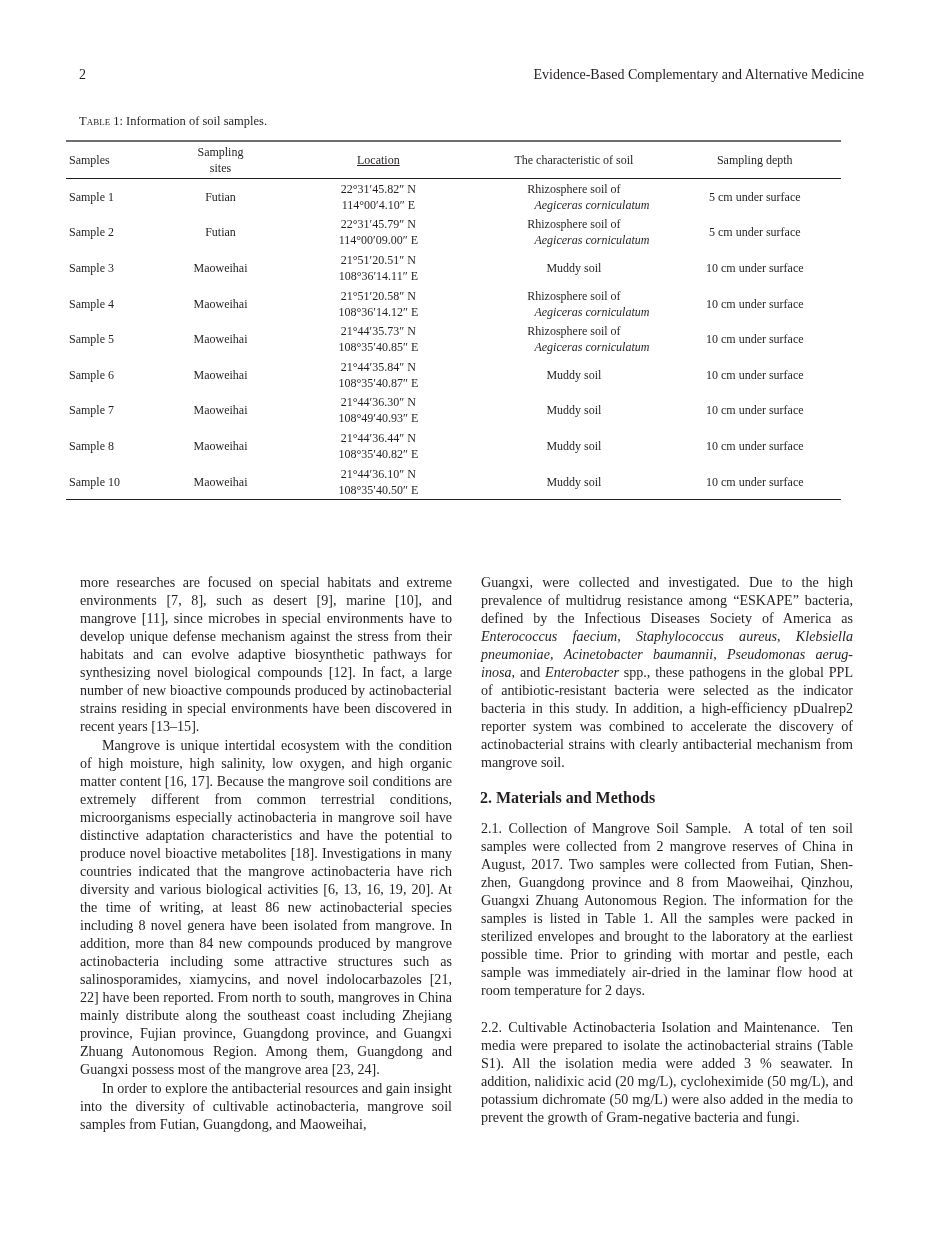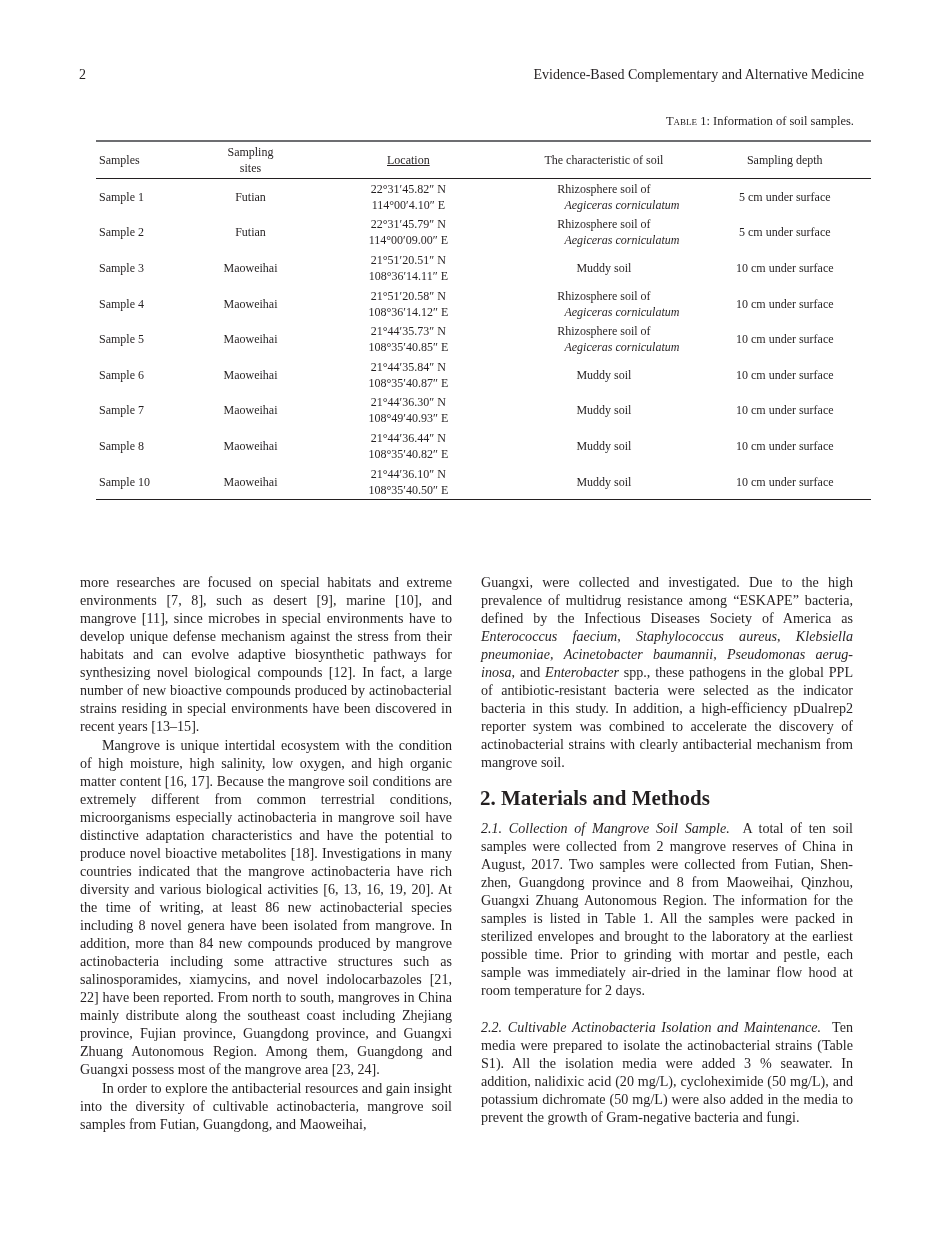--- a/index.html
+++ b/index.html
@@ -4,25 +4,25 @@
   <style>
     html, body { margin: 0; padding: 0; background: #ffffff; }
     body {
       width: 933px; height: 1244px; position: relative; overflow: hidden;
       font-family: "Liberation Serif", "DejaVu Serif", serif; color: #231f20;
     }
     .page-number { position: absolute; left: 79px; top: 67px; font-size: 14px; }
     .running-head { position: absolute; right: 69px; top: 67px; font-size: 14px; }
     .table-caption {
       position: absolute; left: 79px; width: 775px; top: 114px;
-      text-align: right; font-size: 12.5px;
+      text-align: left; font-size: 12.5px;
     }
     .table-caption .sc { font-variant: small-caps; }
     table.soil {
-      position: absolute; left: 96px; top: 140px; width: 775px;
+      position: absolute; left: 66px; top: 140px; width: 775px;
       border-collapse: collapse; font-size: 12px; line-height: 16px;
     }
     table.soil thead tr { border-top: 2px solid #6d6e71; border-bottom: 1px solid #231f20; }
     table.soil tbody tr:last-child { border-bottom: 1.5px solid #231f20; }
     table.soil th { font-weight: normal; height: 36px; padding: 0 4px; }
     table.soil td { height: 35.6px; padding: 0 4px; text-align: center; }
     table.soil th:first-child, table.soil td:first-child { text-align: left; padding-left: 3px; }
     .col-samples { width: 95px; }
     .col-sites { width: 110px; }
     .col-loc { width: 205px; text-decoration: underline; }
@@ -33,23 +33,23 @@
       position: absolute; top: 572px; width: 374px;
       font-size: 14.1px; line-height: 18px; text-align: justify;
       hyphens: manual;
     }
     .col-left { left: 79px; }
     .col-right { left: 480px; }
     .column p { margin: 1px; }
     .indent { text-indent: 22px; }
     h2.section {
       font-family: "Liberation Serif", "DejaVu Serif", serif;
-      font-size: 21px; font-weight: bold; margin: 16px 0 10px 0; line-height: 22px;
+      font-size: 16px; font-weight: bold; margin: 16px 0 10px 0; line-height: 22px;
     }
-    .subhead { font-style: italic; }
+    .subhead { }
     .gap { height: 17px; }
   </style>
 </head>
 <body>
 
 <div class="page-number">2</div>
 <div class="running-head">Evidence-Based Complementary and Alternative Medicine</div>
 
 <div class="table-caption">
   <span class="sc">Table 1</span><span>: Information of soil samples.</span>

